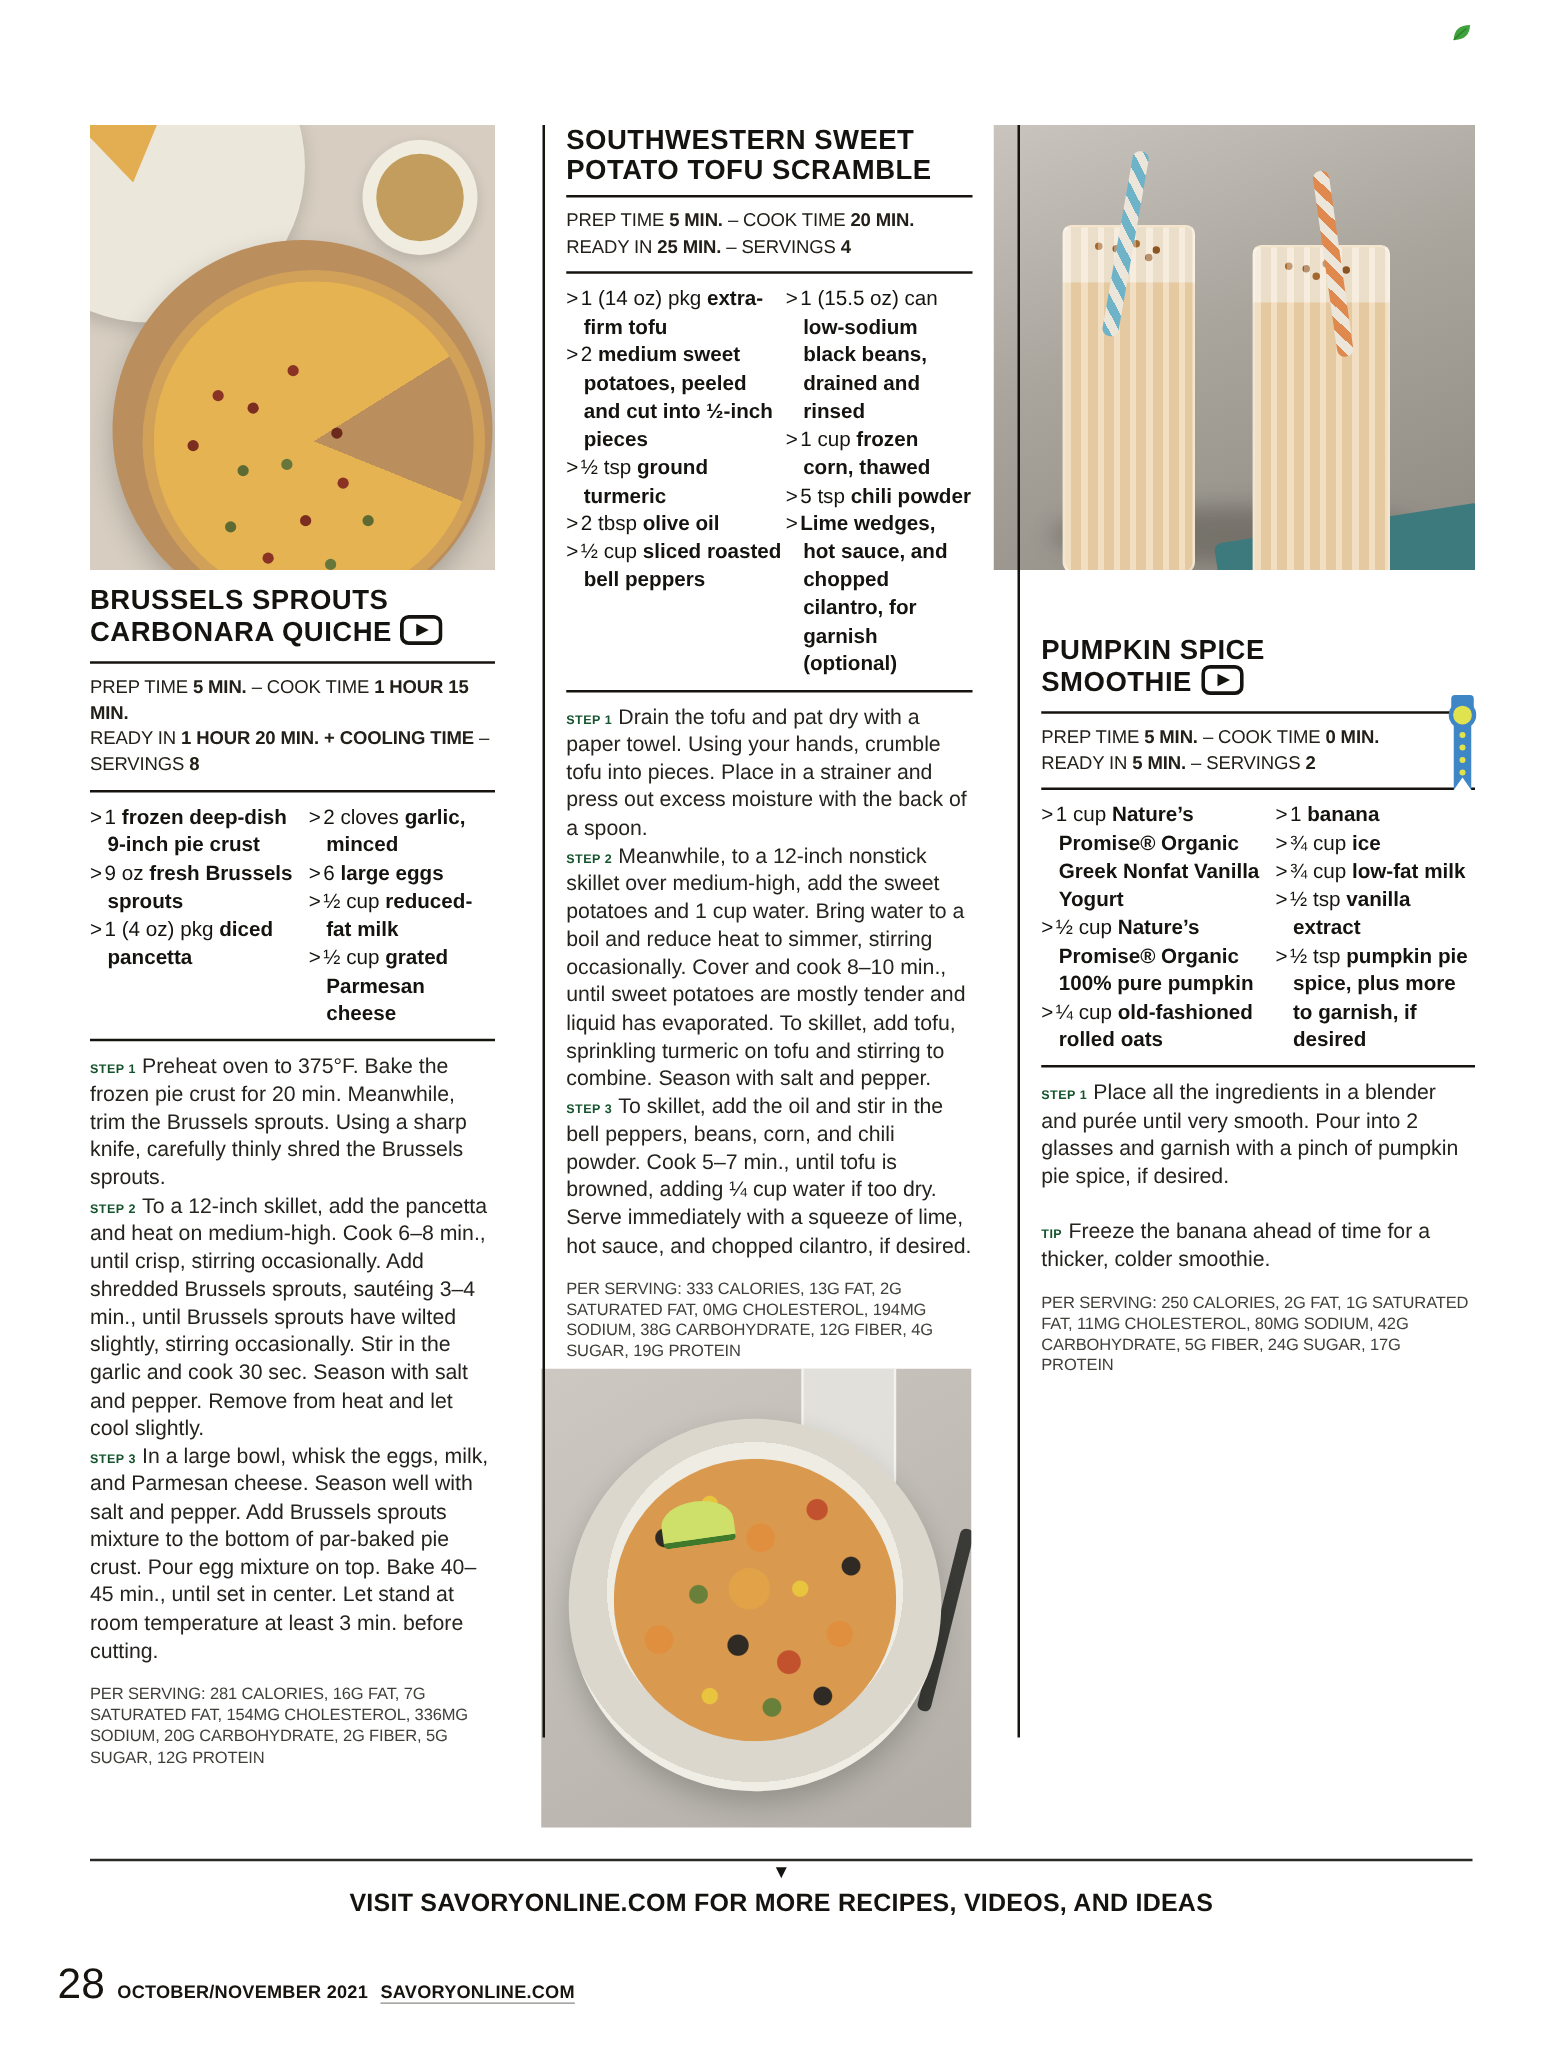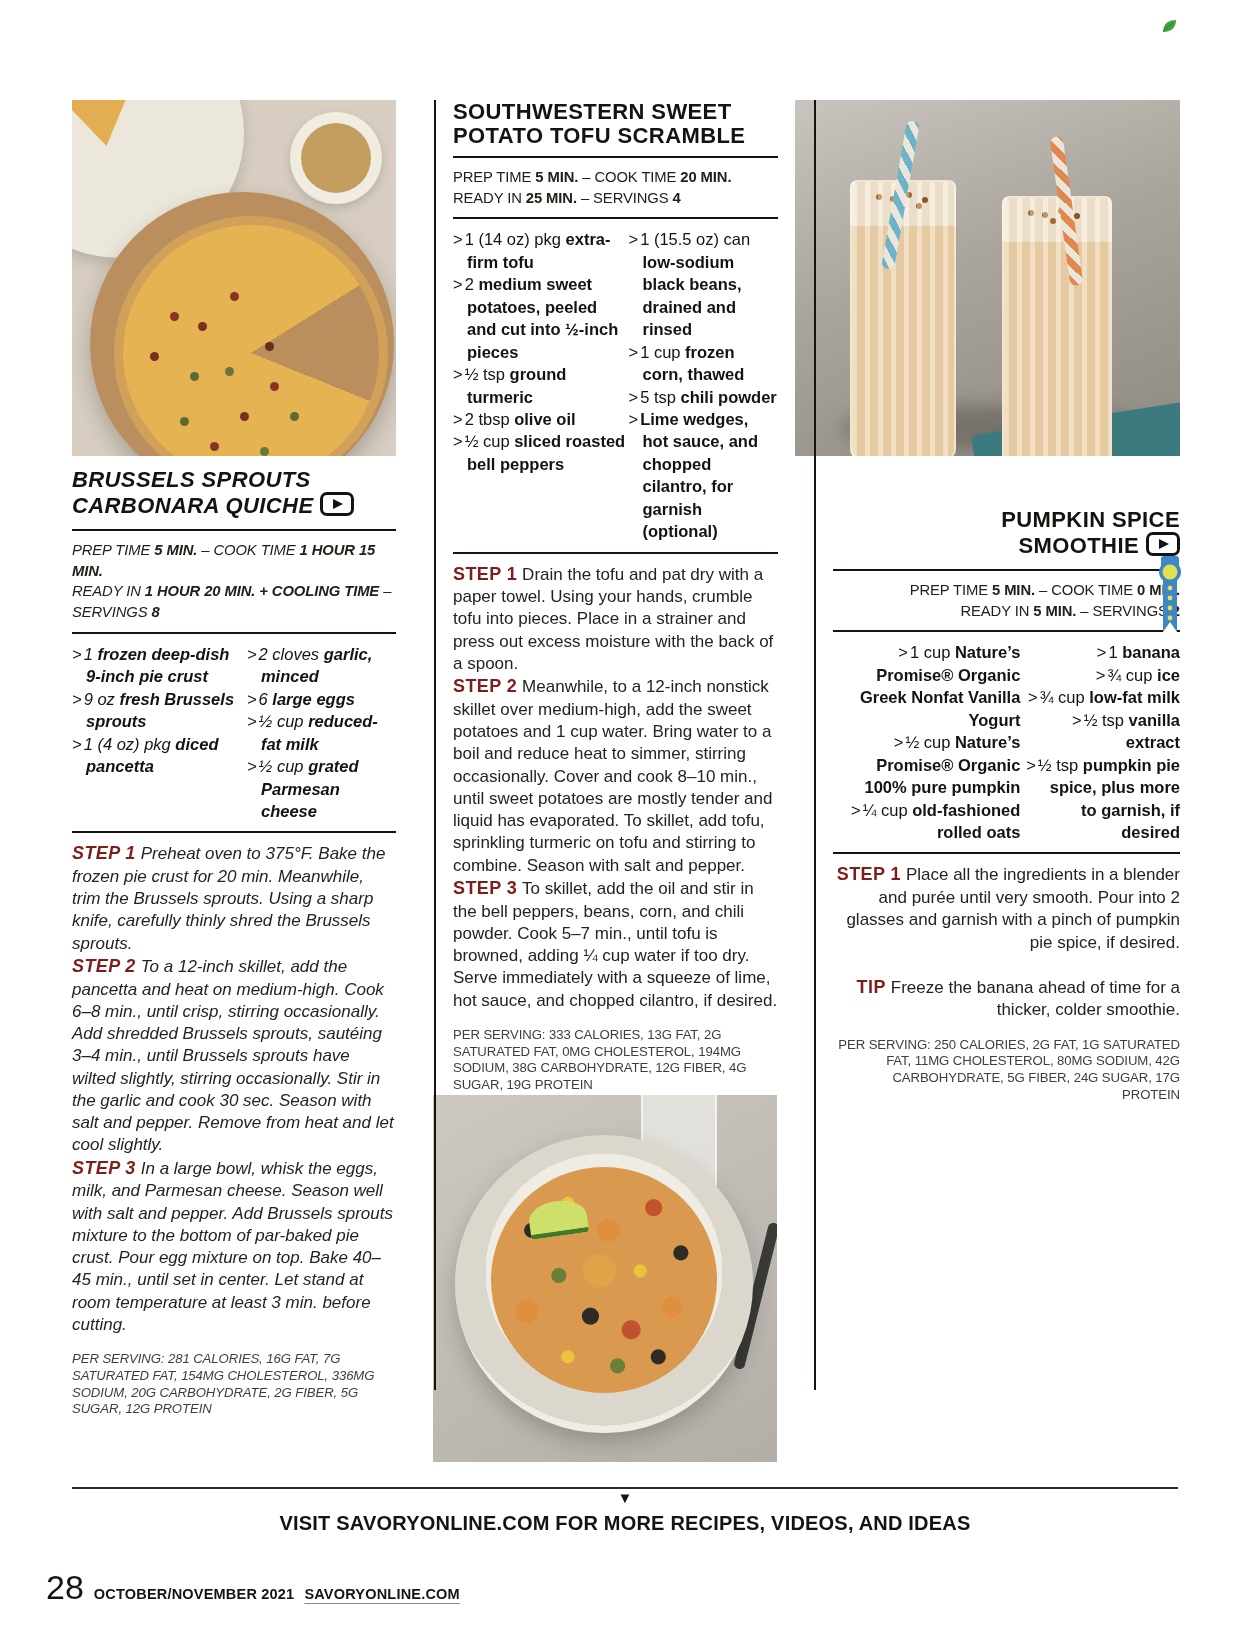--- a/index.html
+++ b/index.html
@@ -55,39 +55,39 @@
              radial-gradient(circle at 80% 62%,#df8f3e 0 10px,transparent 11px),
              radial-gradient(circle at 34% 84%,#e8c43f 0 6px,transparent 7px),
              radial-gradient(circle at 56% 88%,#68803a 0 7px,transparent 8px),
              radial-gradient(circle at 74% 84%,#2f2a23 0 7px,transparent 8px),
              radial-gradient(circle at 48% 46%,#e2a348 0 16px,transparent 17px);}
   .pp-lime{position:absolute;left:74px;top:66px;width:58px;height:30px;background:#cfe06a;
            border-radius:50% 50% 4px 4px;border-bottom:5px solid #3f7a2c;transform:rotate(-8deg);}
 
   
   .col{position:absolute;}
-  #col1{left:72px;top:468px;width:324px;font-style:italic;}
+  #col1{left:72px;top:468px;width:324px;}
   #col2{left:453px;top:100px;width:325px;}
-  #col3{left:833px;top:508px;width:347px;text-align:right;}
+  #col3{left:833px;top:508px;width:347px;}
   .vrule{position:absolute;top:100px;width:2px;height:1290px;background:#17140f;}
   #divA{left:434px;} #divB{left:814px;}
 
   .rtitle{font-size:22px;font-weight:800;letter-spacing:.4px;line-height:1.07;margin:0;color:#15130f;}
   .play{display:inline-block;vertical-align:-3px;margin-left:7px;}
   .rule{border:0;border-top:2px solid #17140f;margin:9px 0;}
   .meta{font-size:14.8px;line-height:1.4;color:#232019;margin:0;letter-spacing:-.1px;}
   .meta b{font-weight:700;}
   .ings{display:flex;margin:2px 0;}
   .ings ul{list-style:none;margin:0;padding:0;font-size:16.5px;line-height:1.36;color:#15130f;}
   .ings ul.a{width:54%;} .ings ul.b{width:46%;}
   .ings li{padding-left:14px;text-indent:-14px;}
   .gt{padding-right:2px;font-weight:400;}
   .steps{margin-top:4px;}
   .step{font-size:17px;line-height:1.31;margin:0;color:#26231e;}
-  .sl{font-size:18px;letter-spacing:.4px;margin-right:5px;font-weight:800;color:#7f1d1d;}
+  .sl{font-size:10px;letter-spacing:.4px;margin-right:5px;font-weight:800;color:#14532d;}
   .tip{margin-top:22px;}
   .nutri{font-size:13.2px;line-height:1.27;color:#403e39;margin:15px 0 0;letter-spacing:-.1px;}
 
   
   #leaf{position:absolute;left:1160px;top:17px;}
   #ribbon{position:absolute;left:1156px;top:556px;}
   #foot-rule{position:absolute;left:72px;top:1487px;width:1106px;height:2px;background:#2b2a27;}
   #foot-arrow{position:absolute;left:0;top:1489px;width:1250px;text-align:center;font-size:15px;color:#15130f;}
   #banner{position:absolute;left:0;top:1512px;width:1250px;text-align:center;font-size:20px;font-weight:800;
           letter-spacing:.2px;color:#15130f;}

